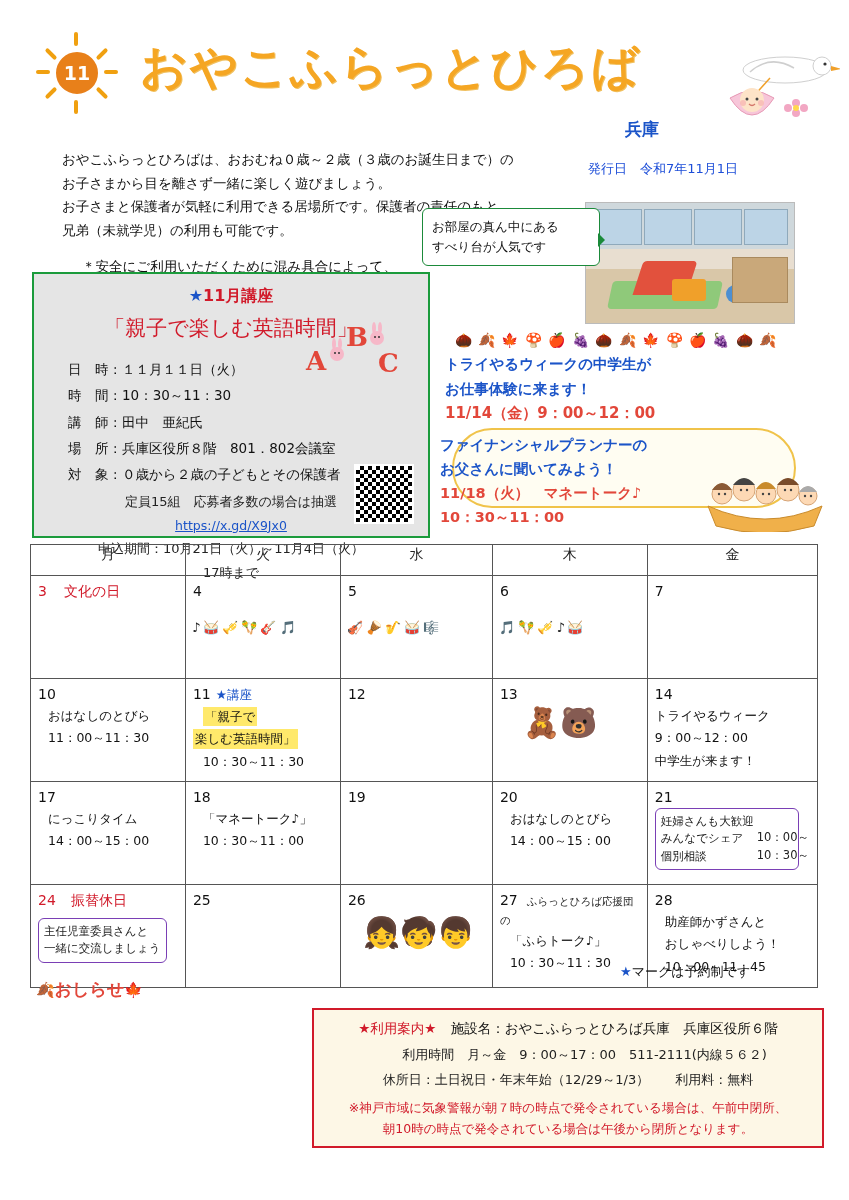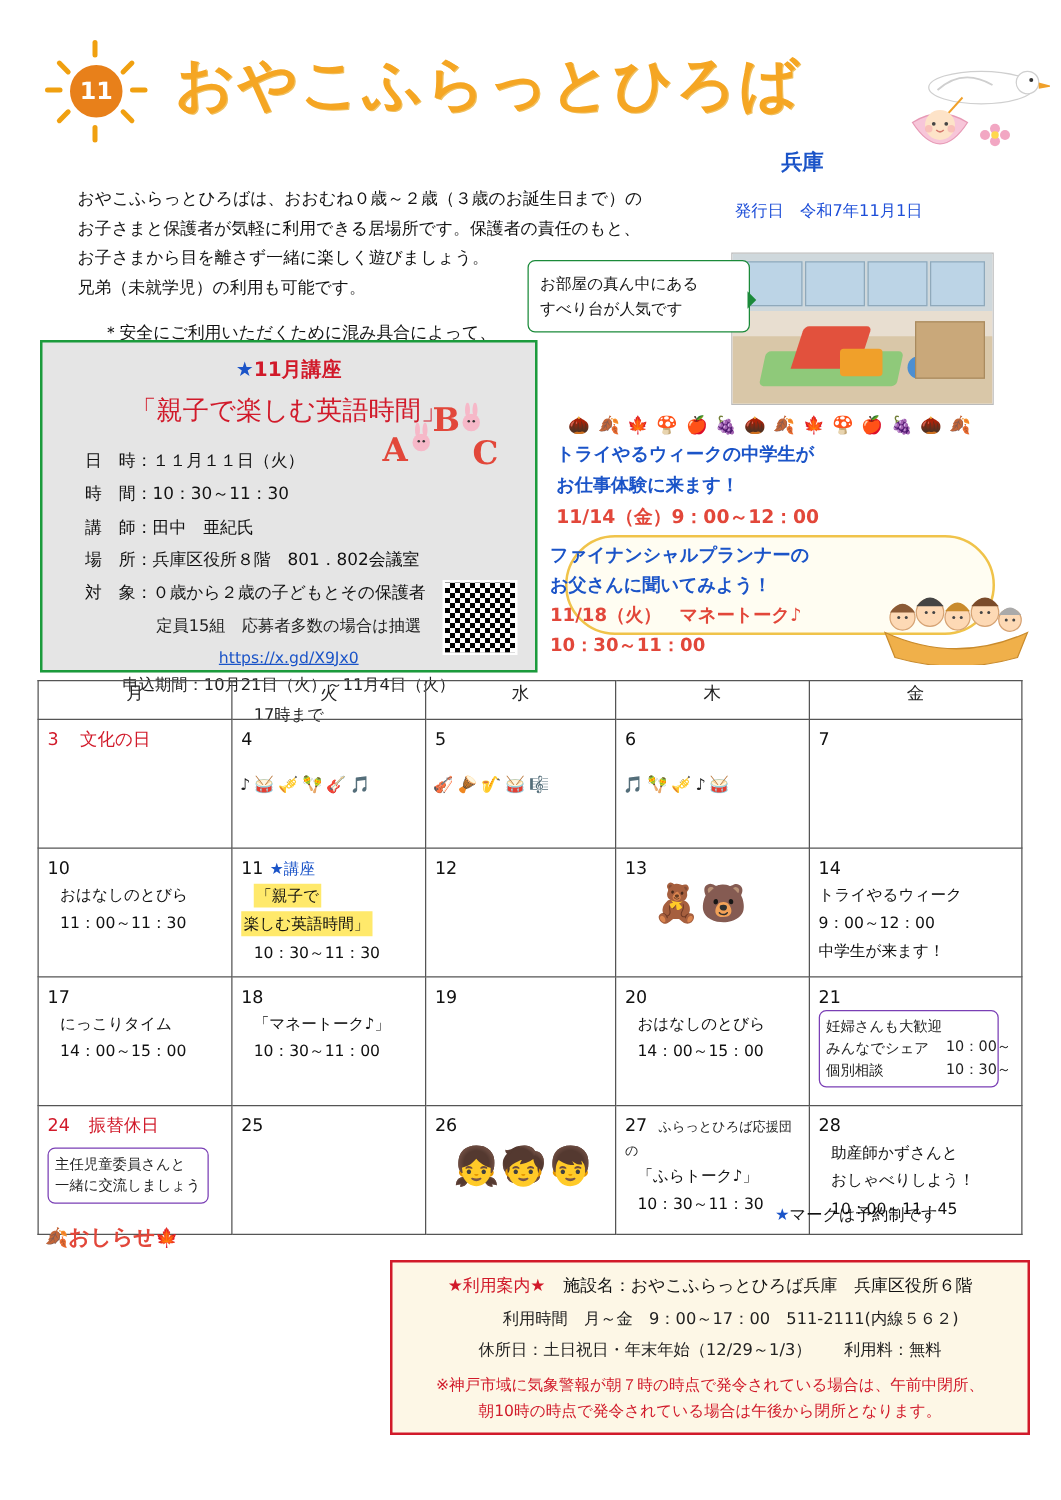--- a/index.html
+++ b/index.html
@@ -141,22 +141,22 @@
           <circle cx="106" cy="65" r="4"></circle>
             <circle cx="114" cy="60" r="4"></circle>
           <circle cx="106" cy="60" r="3" fill="#ffd84d"></circle>
         </g>
       </svg>
     </div>
   </div>
 
   <div class="intro">
     <div>おやこふらっとひろばは、おおむね０歳～２歳（３歳のお誕生日まで）の</div>
+    <div>お子さまから目を離さず一緒に楽しく遊びましょう。</div>
     <div>お子さまと保護者が気軽に利用できる居場所です。保護者の責任のもと、</div>
-    <div>お子さまから目を離さず一緒に楽しく遊びましょう。</div>
     <div>兄弟（未就学児）の利用も可能です。</div>
     <div class="note">
       <div>＊安全にご利用いただくために混み具合によって、</div>
       <div style="padding-left:18px">入室をご遠慮いただく場合がございます。</div>
     </div>
   </div>
   <div class="pubdate">発行日　令和7年11月1日</div>
 
   <div class="photo">
     <div class="sky"></div>

